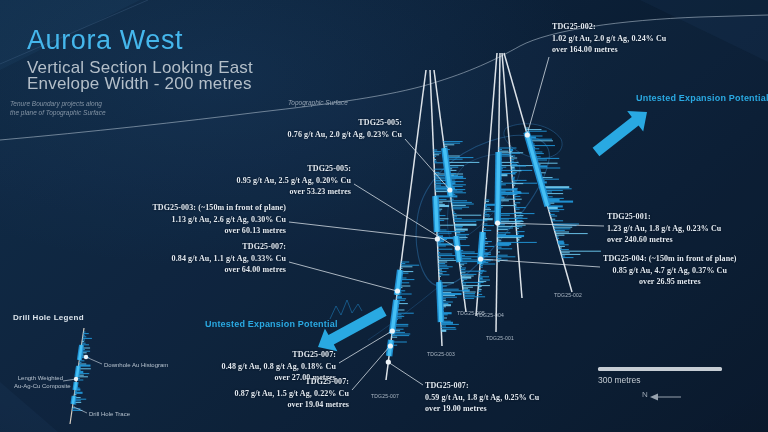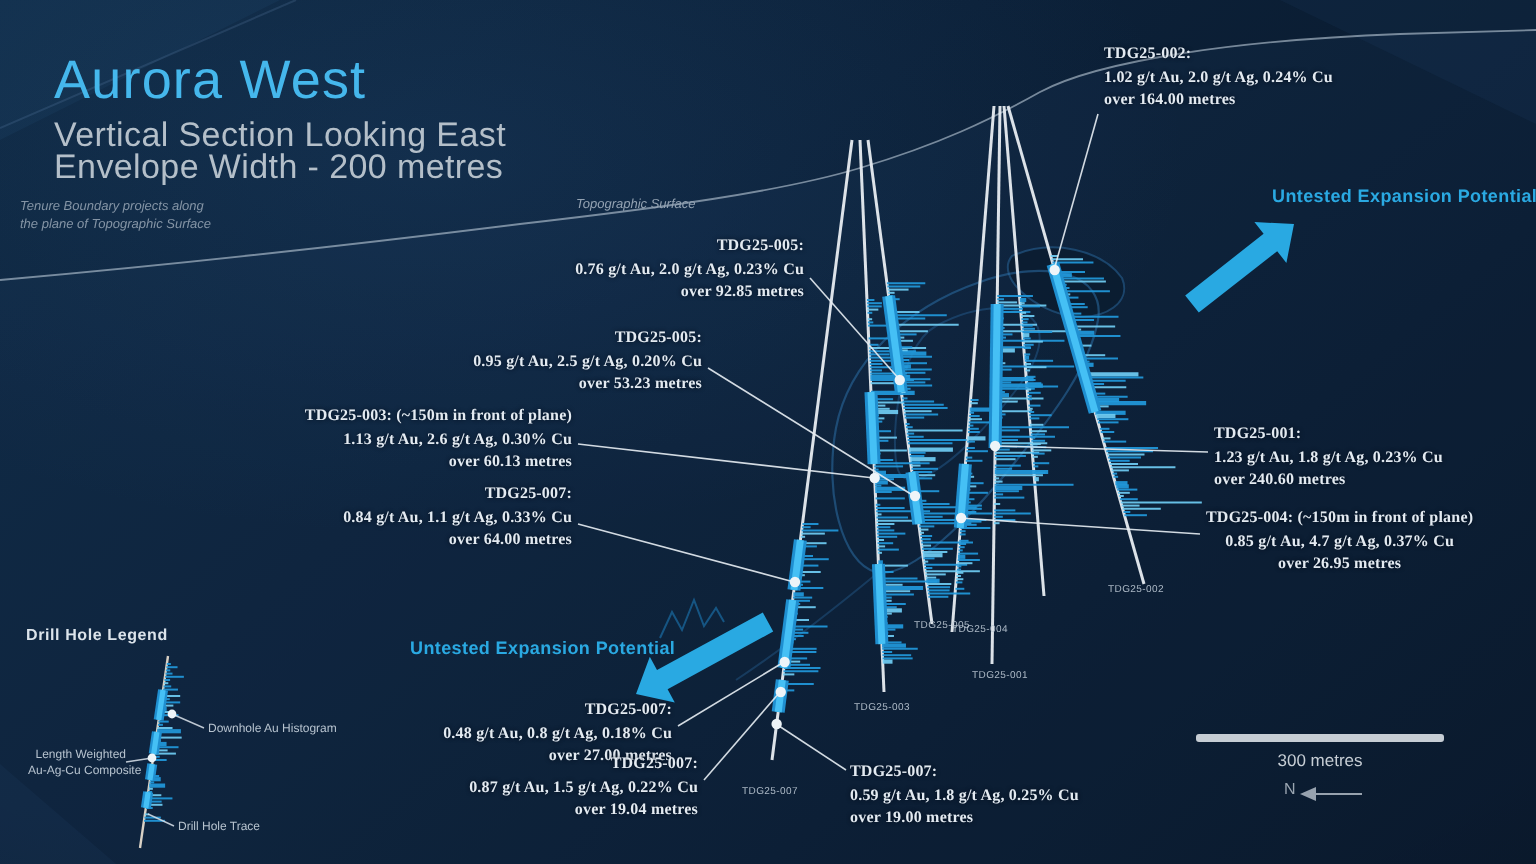--- a/index.html
+++ b/index.html
@@ -22,21 +22,21 @@
   .exp{font-size:9px;font-weight:bold;color:#2aa9e2;letter-spacing:.2px;white-space:nowrap;}
   .exp-tr{left:636px;top:93px;}
   .exp-bl{left:205px;top:319px;}
   .callout{position:absolute;z-index:3;font-size:8px;font-weight:bold;color:#e3eaf1;
     line-height:11.5px;letter-spacing:.1px;white-space:nowrap;text-shadow:0 0 2px rgba(1,12,26,.9);font-family:Liberation Serif, serif;}
   .callout.r{text-align:right;}
   .tl{position:absolute;z-index:3;font-size:5px;color:#b9c5d1;white-space:nowrap;
     transform:translateX(-50%);letter-spacing:.2px;opacity:.92;}
   .legend-title{left:13px;top:313px;font-size:8px;font-weight:bold;color:#dce4eb;letter-spacing:.3px;}
   .lg{position:absolute;z-index:3;font-size:6px;color:#b7c3cf;line-height:8px;white-space:nowrap;}
-  .scale-label{left:598px;top:375px;width:124px;text-align:center;font-size:8.5px;color:#c6cdd4;}
+  .scale-label{left:598px;top:375px;width:124px;text-align:left;font-size:8.5px;color:#c6cdd4;}
   .north-label{left:642px;top:390px;font-size:8px;color:#9aa5b1;}
 </style>
 </head>
 <body>
 
 <div class="stage">
   <div class="vignette"></div>
 
   <svg id="scene" width="768" height="432" viewBox="0 0 768 432">
       <path d="M0,140 C90,132 180,122 260,112 C330,104 390,96 430,84 C470,72 495,60 520,46 C550,30 620,20 700,17 L768,15 L768,432 L0,432 Z" fill="rgba(30,62,98,.16)"></path>
@@ -662,21 +662,20 @@
   <div class="txt exp exp-bl">Untested Expansion Potential</div>
 
   <div class="callout" style="left:552px;top:21px;">
     <div>TDG25-002:</div>
     <div>1.02 g/t Au, 2.0 g/t Ag, 0.24% Cu</div>
     <div>over 164.00 metres</div>
   </div>
   <div class="callout r" style="right:366px;top:117px;">
     <div>TDG25-005:</div>
     <div>0.76 g/t Au, 2.0 g/t Ag, 0.23% Cu</div>
-    <div>over 92.85 metres</div>
   </div>
   <div class="callout r" style="right:417px;top:163px;">
     <div>TDG25-005:</div>
     <div>0.95 g/t Au, 2.5 g/t Ag, 0.20% Cu</div>
     <div>over 53.23 metres</div>
   </div>
   <div class="callout r" style="right:482px;top:202px;">
     <div>TDG25-003: (~150m in front of plane)</div>
     <div>1.13 g/t Au, 2.6 g/t Ag, 0.30% Cu</div>
     <div>over 60.13 metres</div>

